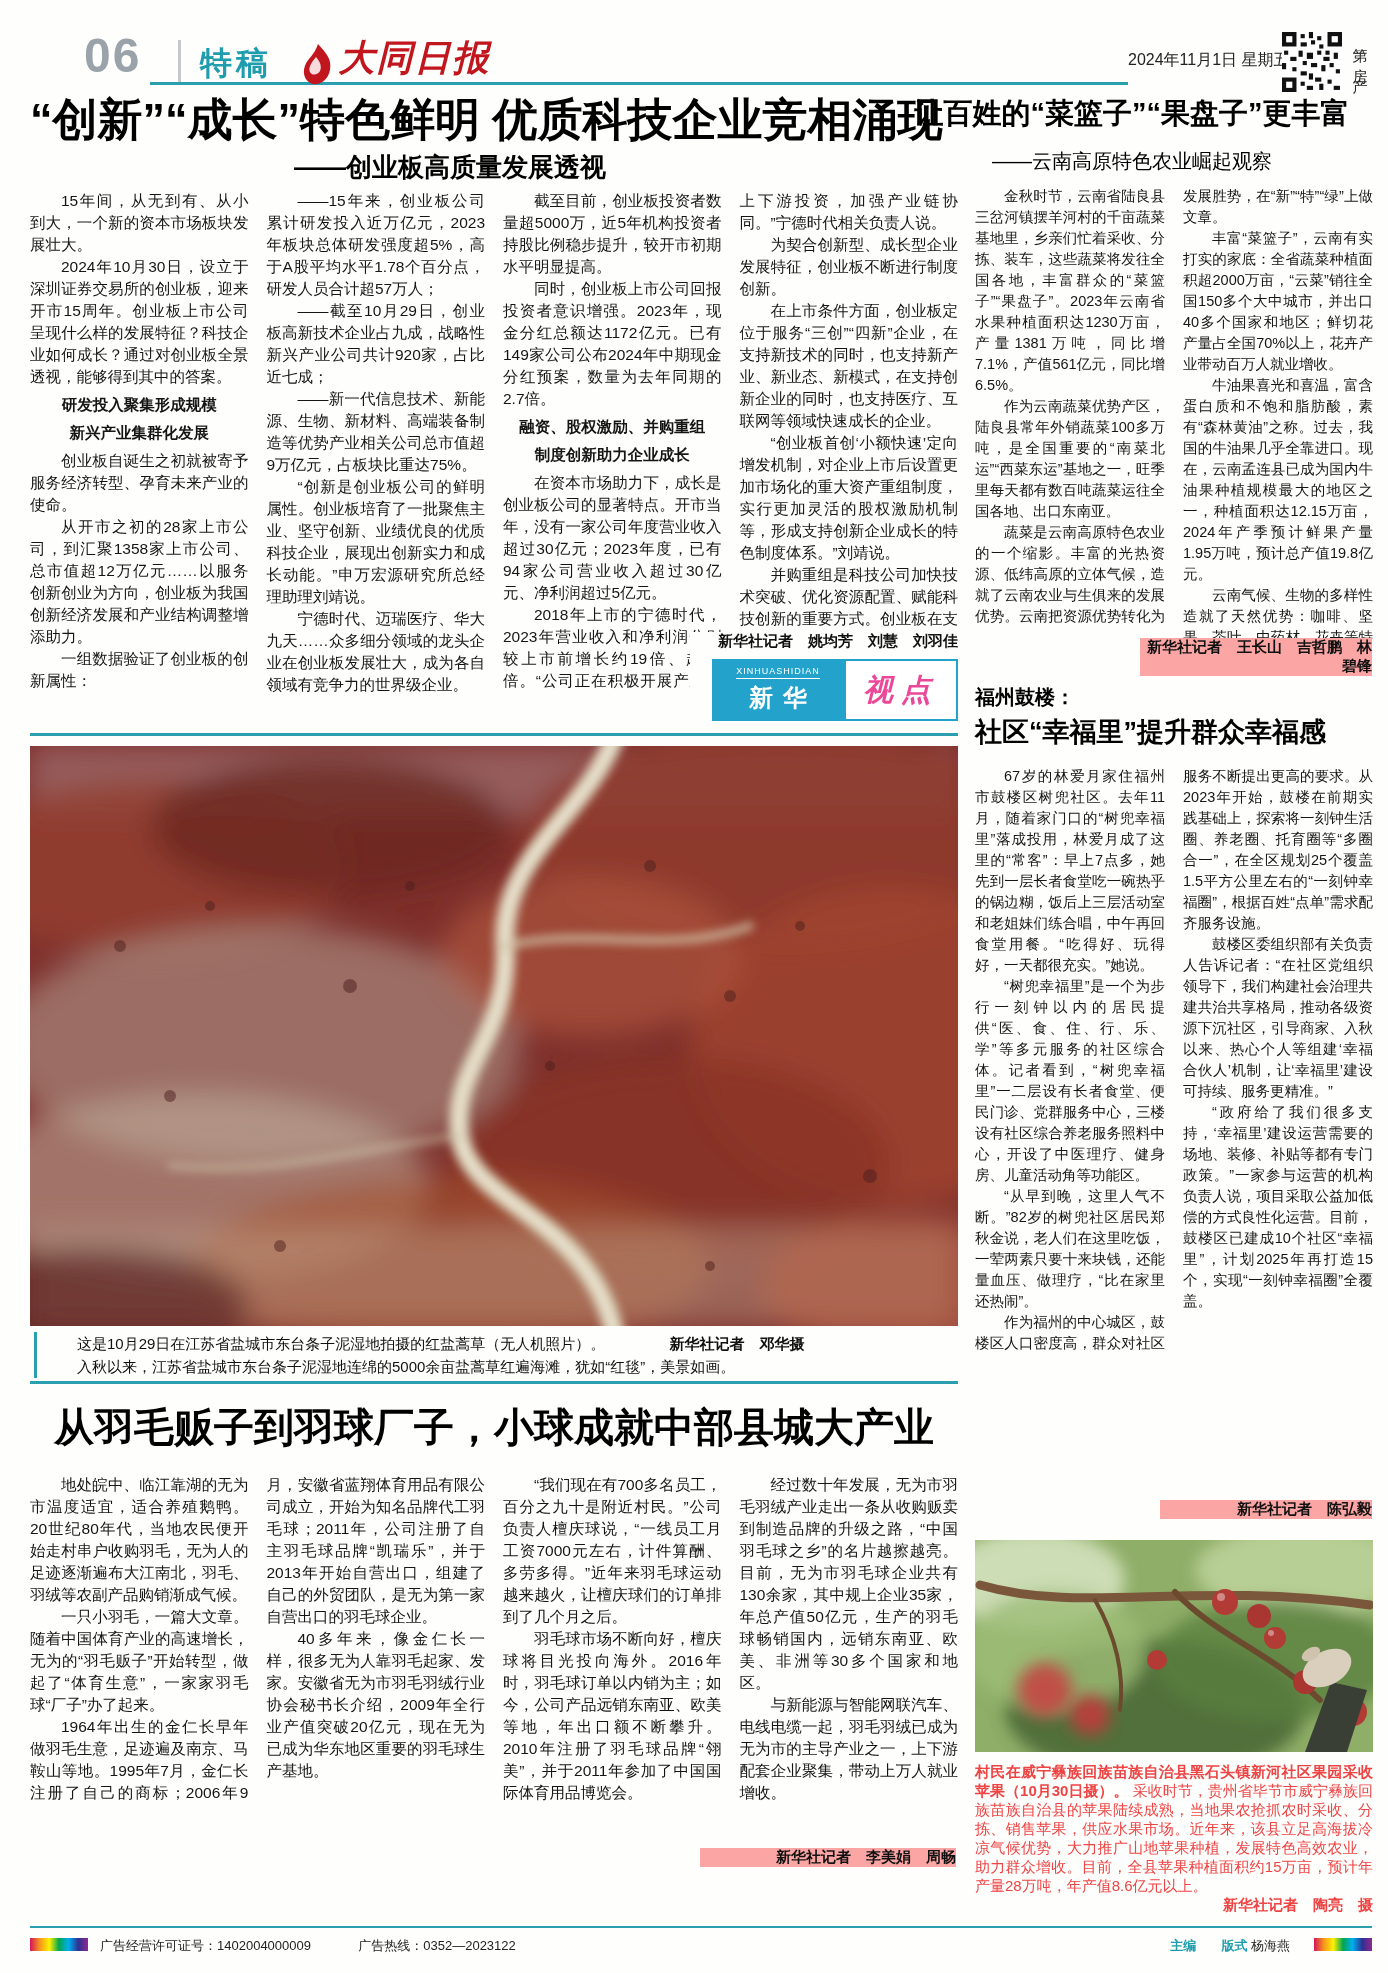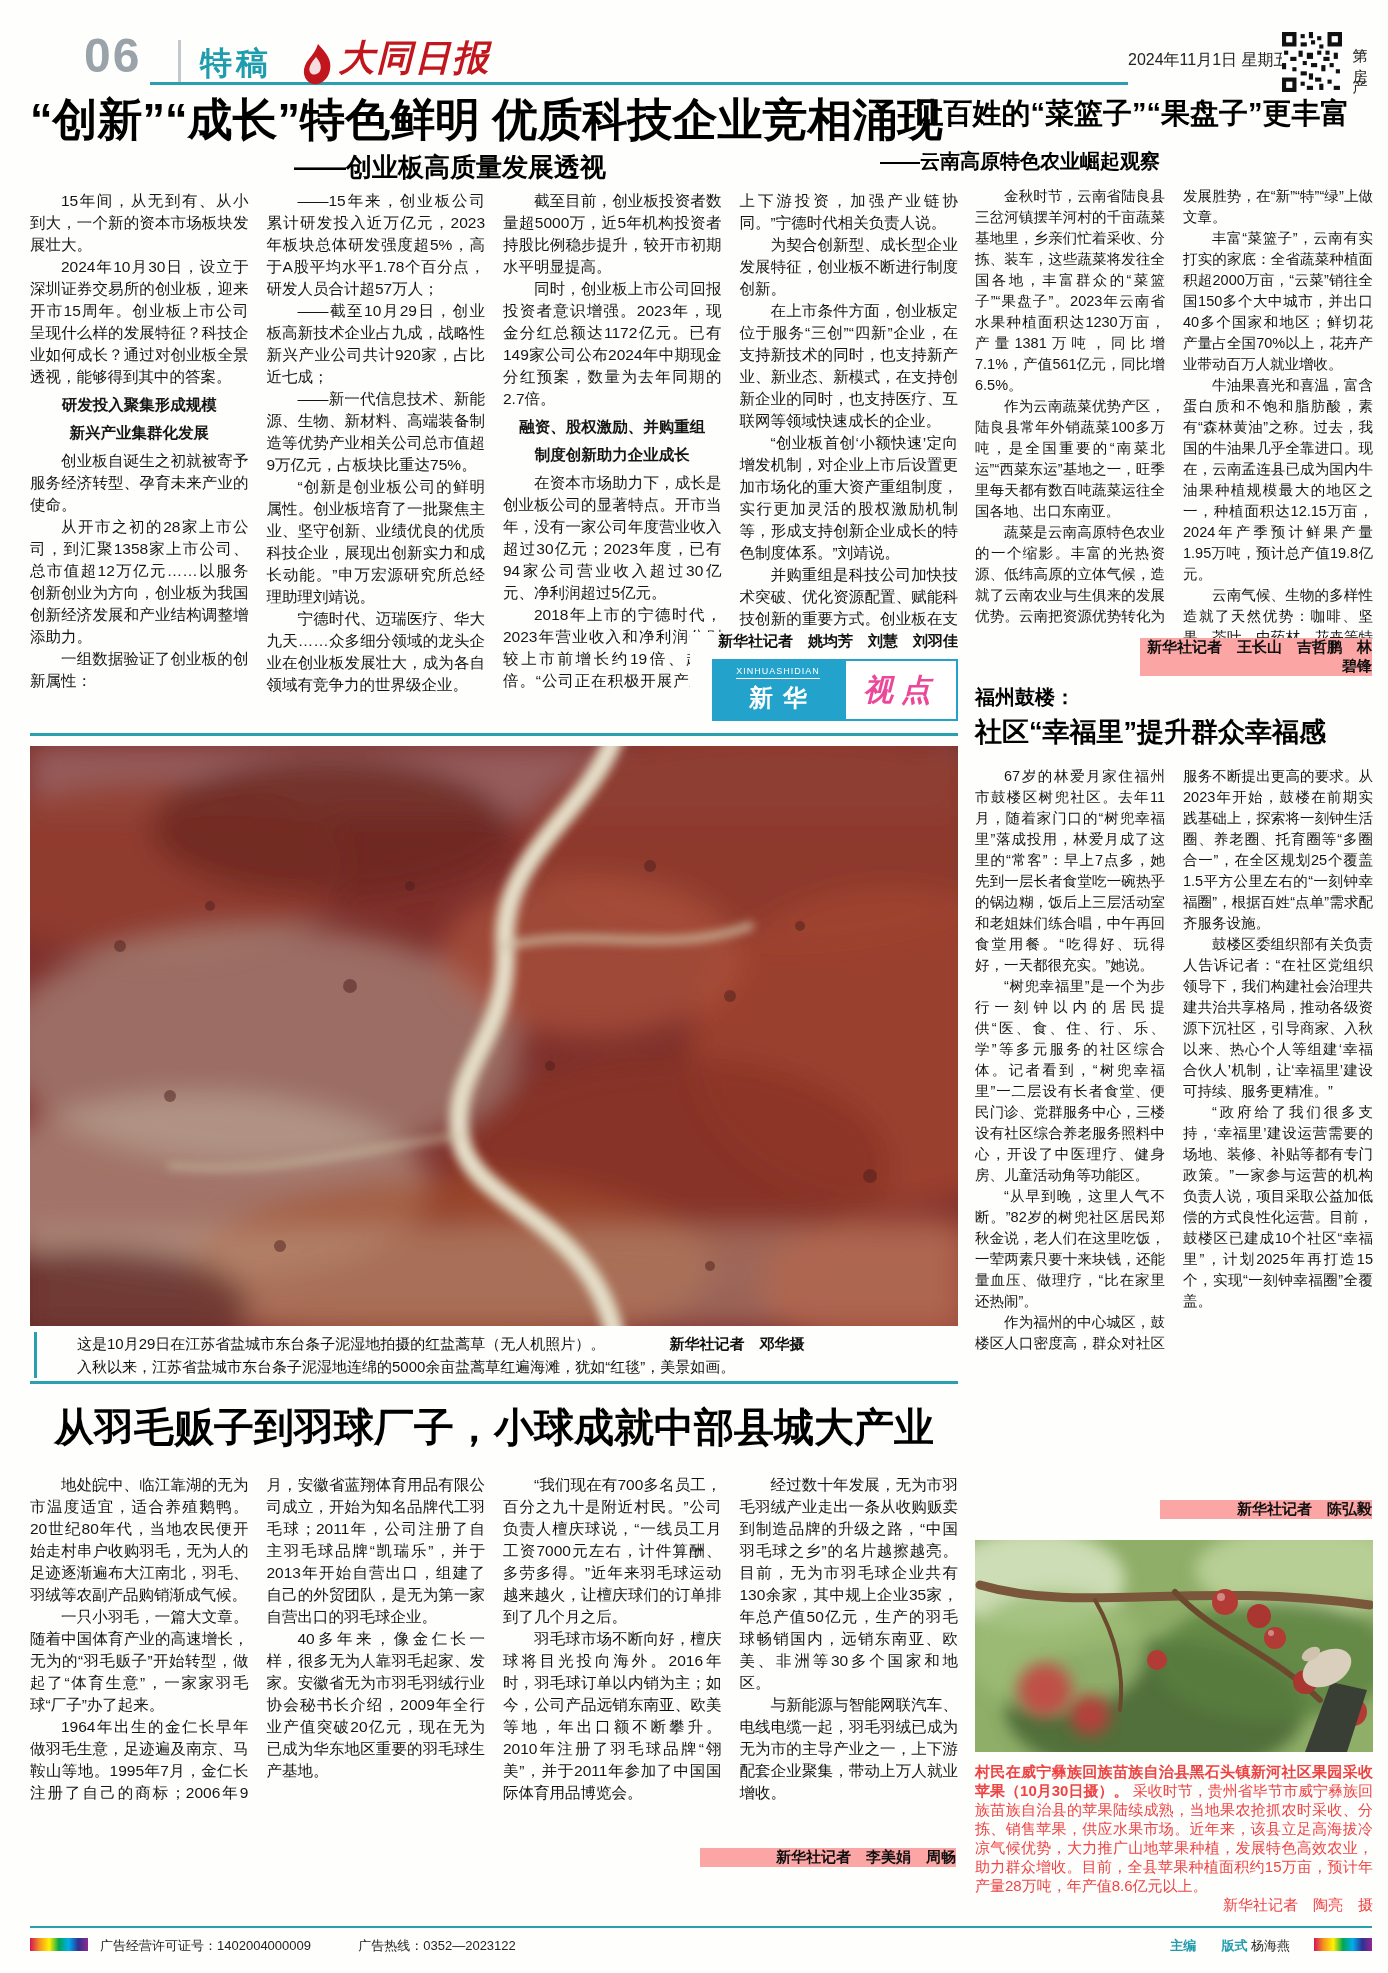--- a/index.html
+++ b/index.html
@@ -13,21 +13,21 @@
   .teal-rule{background:#2a9fae;height:3px;}
   .thin-rule{background:#2a9fae;height:2px;}
   .masthead{color:#c2161e;font-size:36px;font-weight:700;font-style:italic;
             font-family:"Liberation Serif","DejaVu Serif",serif;letter-spacing:2px;}
   .date-line{font-size:16px;color:#222;}
   .edition{writing-mode:vertical-rl;font-size:15px;letter-spacing:10px;color:#222;}
   
   .main-hl{font-size:45px;font-weight:900;text-align:center;letter-spacing:0px;color:#000;white-space:nowrap;}
   .main-sub{font-size:26px;font-weight:700;text-align:center;color:#000;}
   .side-hl{font-size:29px;font-weight:900;text-align:center;color:#000;white-space:nowrap;}
-  .side-sub{font-size:20px;font-weight:700;text-align:left;color:#000;}
+  .side-sub{font-size:20px;font-weight:400;text-align:center;color:#000;}
   .kicker{font-size:20px;font-weight:700;color:#000;}
   .fz-hl{font-size:27px;font-weight:900;color:#000;white-space:nowrap;}
   .bottom-hl{font-family:"Liberation Serif","DejaVu Serif",serif;font-size:40px;font-weight:700;
              text-align:center;color:#000;white-space:nowrap;}
   
   .article-body{column-gap:18px;text-align:justify;overflow:hidden;color:#151515;}
   .cols4{column-count:4;}
   .cols2{column-count:2;}
   .main-body{font-size:15.5px;line-height:22px;}
   .side-body{font-size:14.5px;line-height:21px;}
@@ -43,21 +43,21 @@
   .badge-en{font-size:9px;letter-spacing:1px;border-bottom:1px solid #fff;padding-bottom:2px;margin-bottom:3px;}
   .badge-cn{font-size:24px;font-weight:900;letter-spacing:10px;padding-left:10px;}
   .badge-right{flex:1;background:#fff;border:2px solid #23a3cc;color:#ec4899;display:flex;
                align-items:center;justify-content:center;font-size:30px;font-weight:900;
                font-style:italic;letter-spacing:8px;}
   
   .photo-caption{font-size:15px;line-height:23px;color:#111;}
   .caption-credit{font-weight:700;margin-left:60px;}
   .apple-caption{font-size:15px;line-height:19px;text-align:justify;color:#ef4444;}
   .apple-caption .bold{font-weight:700;}
-  .apple-credit{display:block;text-align:right;font-weight:400;}
+  .apple-credit{display:block;text-align:right;font-weight:700;}
   
   .rainbow{height:13px;background:linear-gradient(90deg,#d4145a,#f7941d,#fff200,#00a651,#00aeef,#2e3192,#92278f);}
   .footer-text{font-size:13px;color:#222;}
   .footer-label{color:#1f9cad;font-weight:700;}
   .sp{display:inline-block;width:40px;}
 </style>
 </head>
 <body>
 
 <div id="page">

